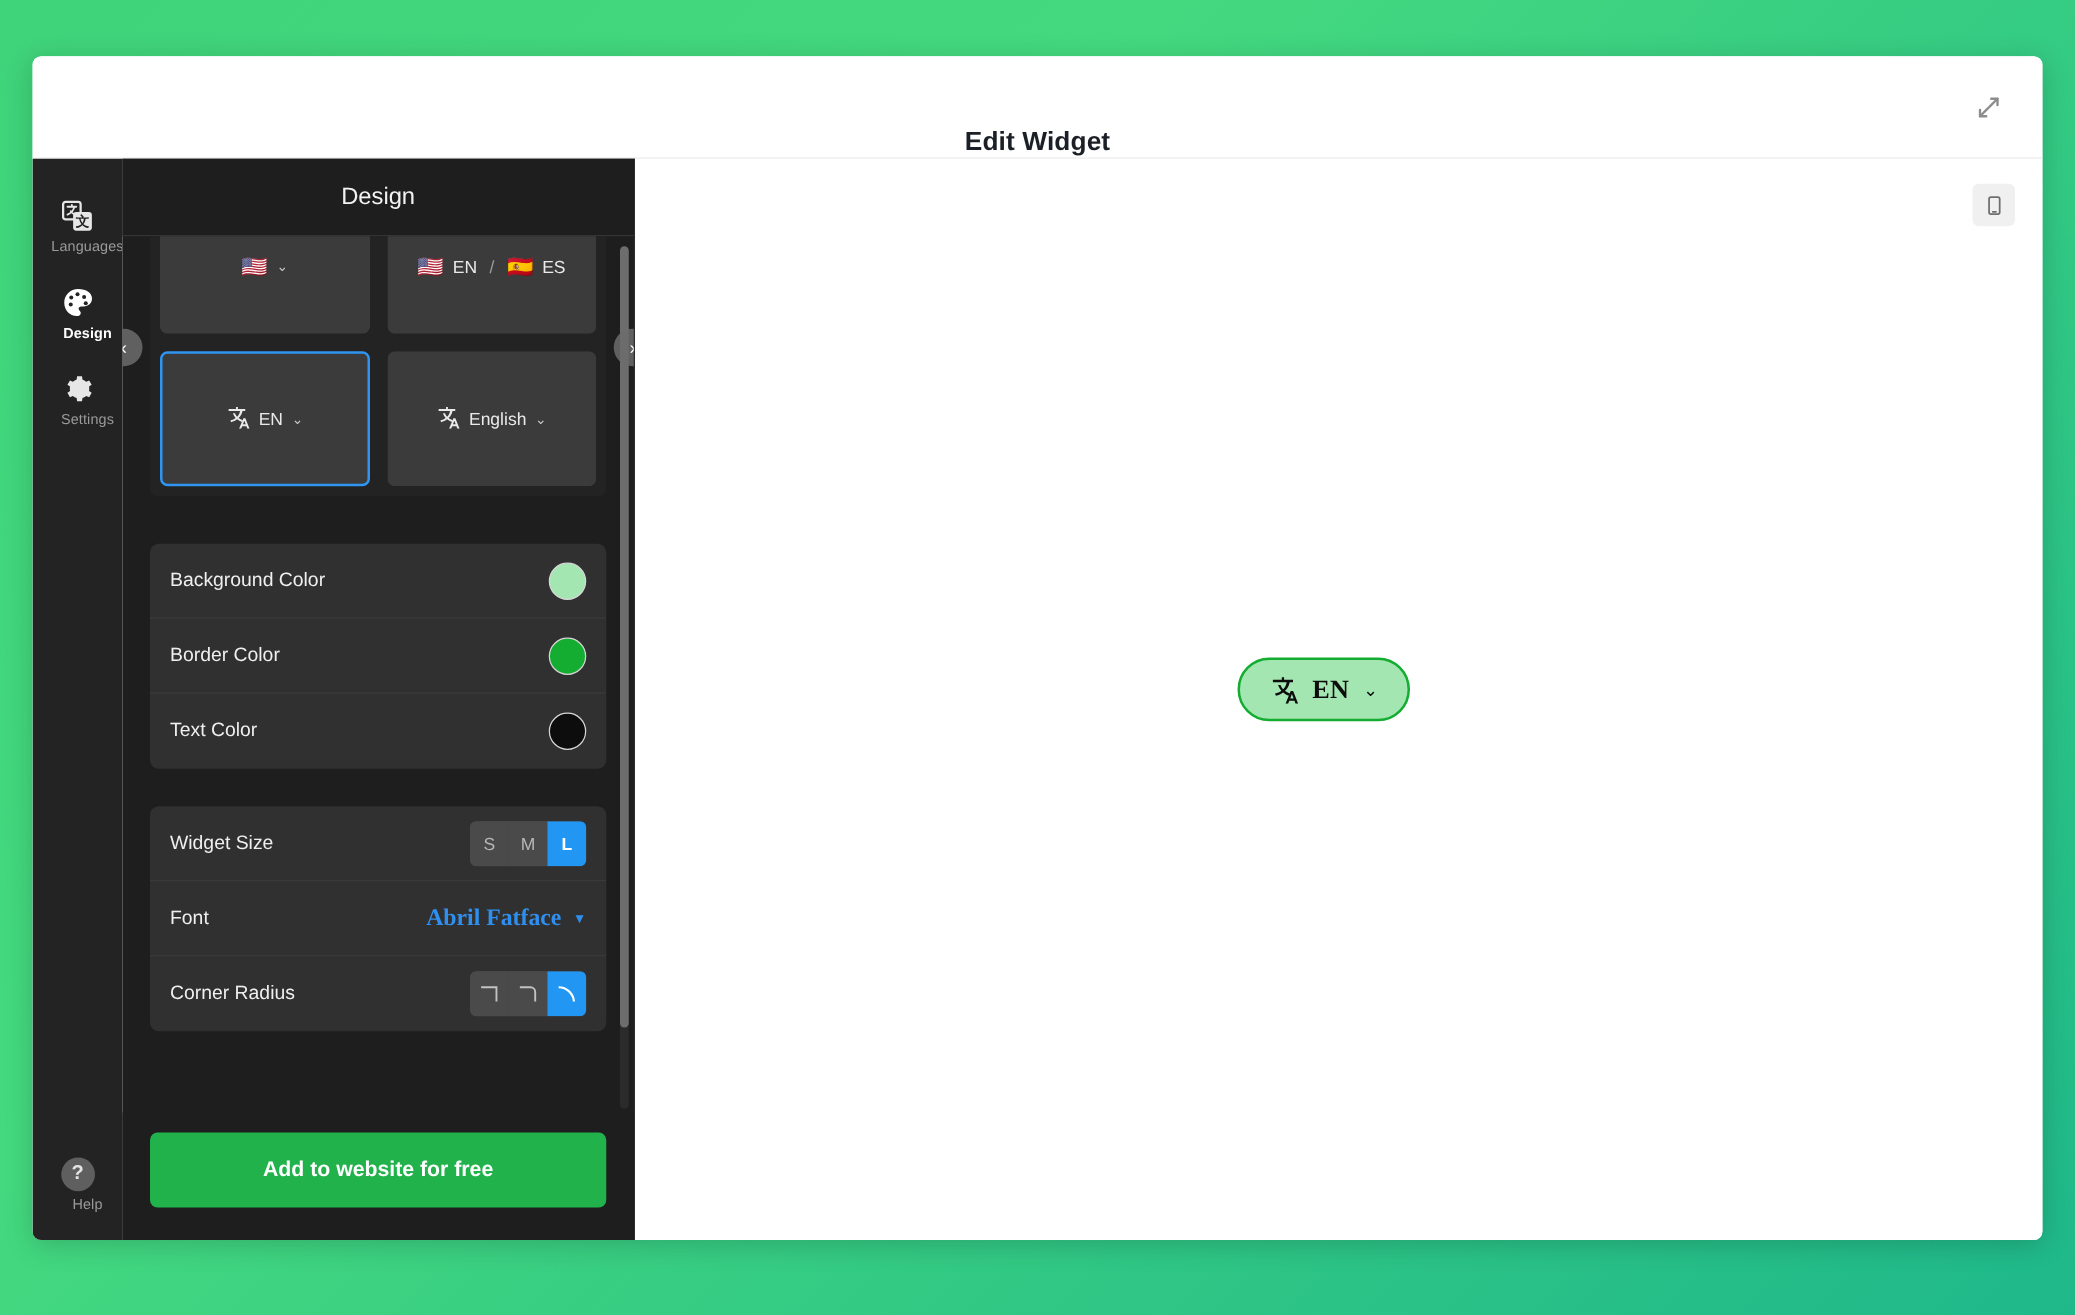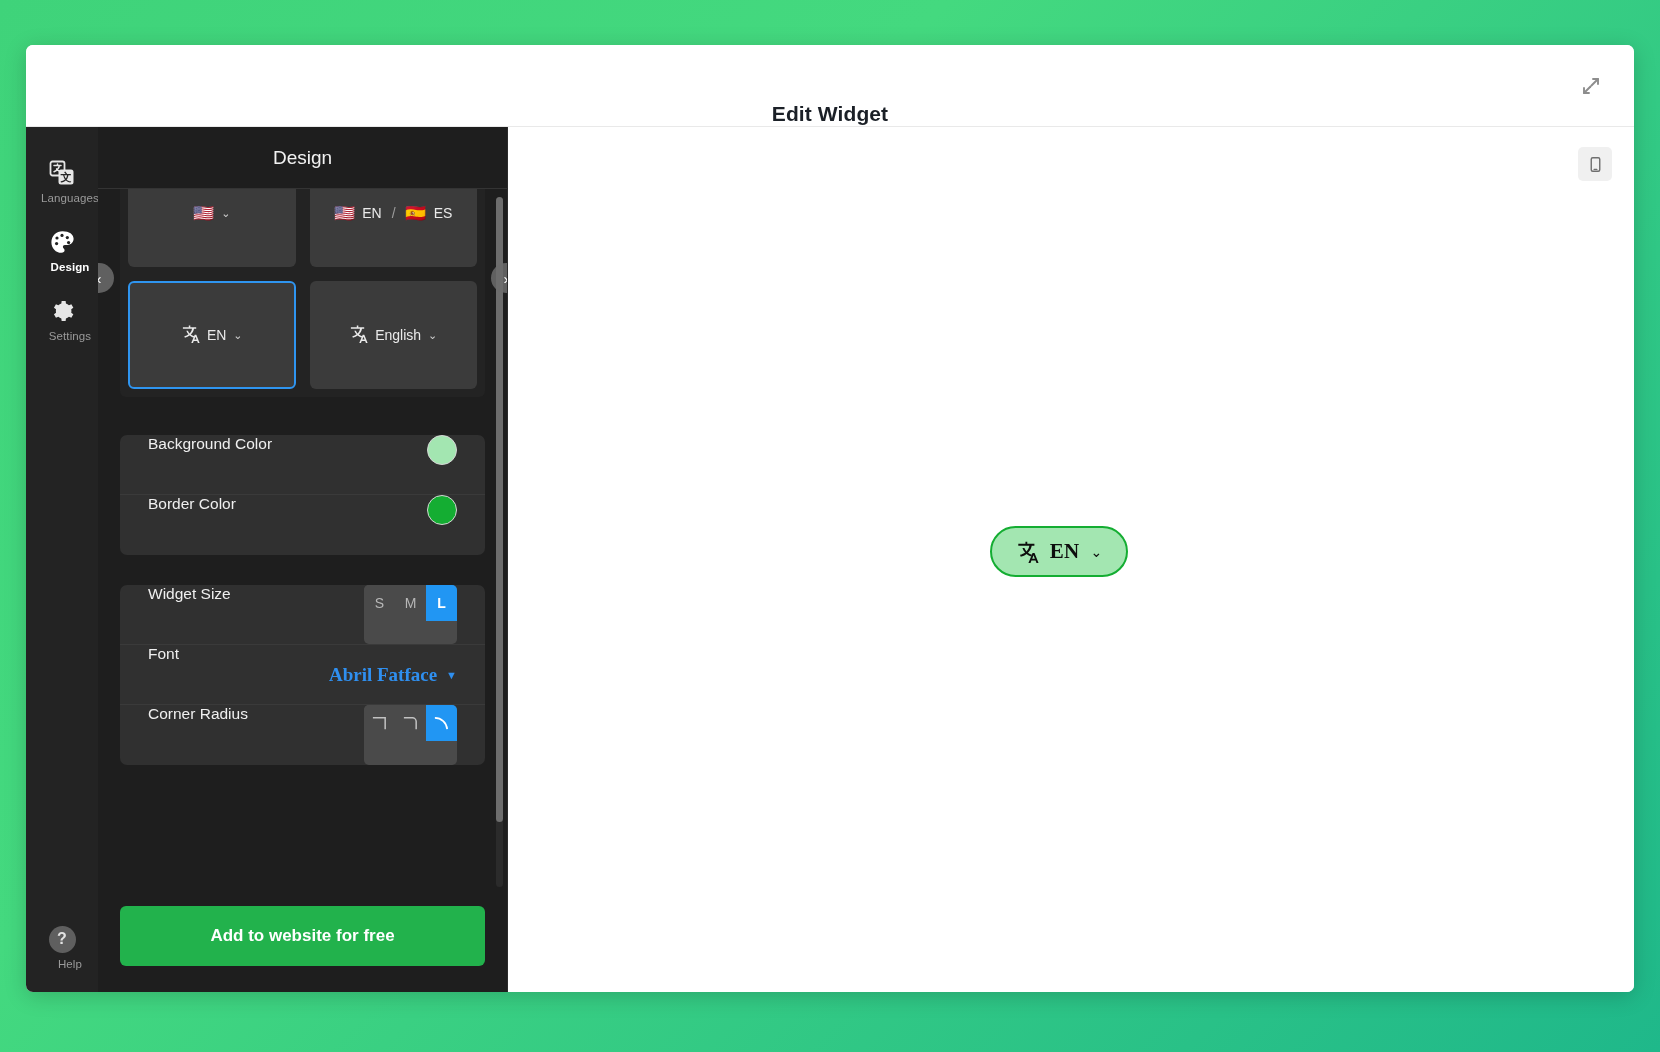--- a/index.html
+++ b/index.html
@@ -141,22 +141,22 @@
 
   
   .group {
     background: #303030;
     border-radius: 7px;
     margin-top: 30px;
     overflow: hidden;
   }
   .row {
     height: 60px;
-    display: flex; justify-content: space-between;
-    padding: 0 28px;
+    display: flex; align-items: center; justify-content: space-between;
+    padding: 0 16px;
     border-bottom: 1px solid #3a3a3a;
   }
   .row:last-child { border-bottom: none; }
   .row-label { font-size: 15.5px; color: #efefef; }
 
   .swatch {
     width: 30px; height: 30px; border-radius: 50%;
     border: 1.5px solid #d6d6d6;
     cursor: pointer;
   }
@@ -376,20 +376,24 @@
 
         <div class="group">
           <div class="row">
             <span class="row-label">Background Color</span>
             <span class="swatch" id="sw-bg" style="background: rgb(163, 230, 177);"></span>
           </div>
           <div class="row">
             <span class="row-label">Border Color</span>
             <span class="swatch" id="sw-border" style="background: rgb(20, 173, 50);"></span>
           </div>
+          <div class="row">
+            <span class="row-label">Text Color</span>
+            <span class="swatch" id="sw-text" style="background: rgb(13, 13, 13);"></span>
+          </div>
         </div>
 
         <div class="group">
 
           <div class="row">
             <span class="row-label">Widget Size</span>
             <span class="seg">
               <span class="seg-btn">S</span>
               <span class="seg-btn">M</span>
               <span class="seg-btn active">L</span>

